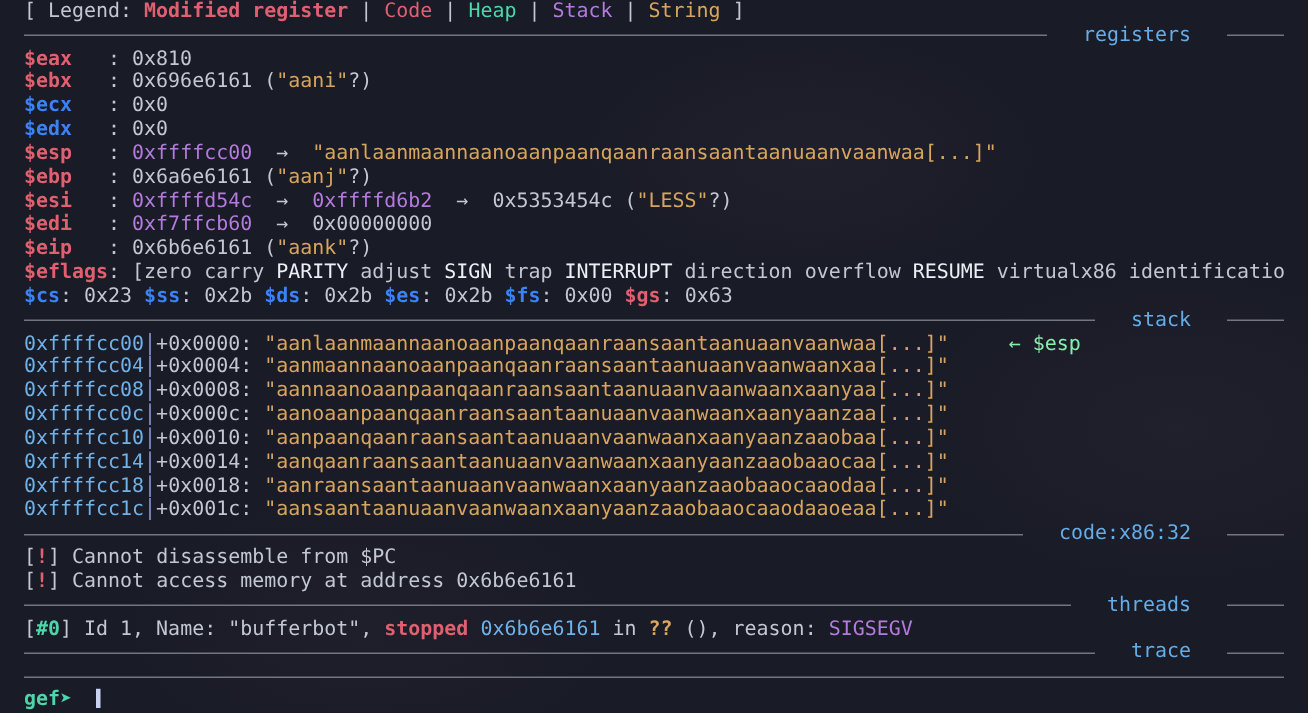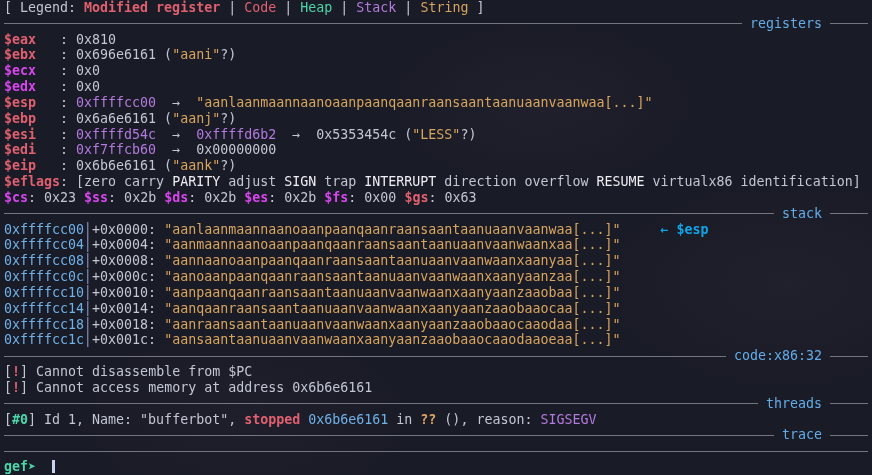--- a/index.html
+++ b/index.html
@@ -5,39 +5,39 @@
   html,body{margin:0;padding:0}
   body{
     width:872px;height:475px;overflow:hidden;position:relative;
     background:
       radial-gradient(220px 120px at 62% 22%, rgba(99,78,101,.10), transparent 70%),
       radial-gradient(260px 150px at 90% 60%, rgba(99,78,101,.10), transparent 70%),
       radial-gradient(240px 130px at 28% 88%, rgba(99,78,101,.08), transparent 70%),
       #191b26;
   }
   #term{
-    position:relative;z-index:1;padding:0 4px;
+    position:relative;z-index:1;padding:0 16px;
     font-family:"DejaVu Sans Mono","Liberation Mono",monospace;
     font-size:13.3px;line-height:15.833px;
     white-space:pre;color:#c2c7d3;border-radius:28px;
   }
   .row{height:15.833px;overflow:hidden}
   .row.sep{display:flex;align-items:center}
   .sep .line{display:block;height:1px;background:#73767f}
   .sep .grow{flex:1}
   .sep .stub{width:38px}
-  .sep .lab{color:#64ade8;margin:0 8px}
+  .sep .lab{color:#64ade8;margin:0 24px}
   .c-fg{color:#c2c7d3}
   .c-red{color:#e0606f}
   .c-red-b{color:#e0606f;font-weight:bold}
   .c-green{color:#4cd6a9}
   .c-green-b{color:#4cd6a9;font-weight:bold}
-  .c-blue-b{color:#d946ef;font-weight:bold}
+  .c-blue-b{color:#3b82f6;font-weight:bold}
   .c-cyan{color:#70b2e8}
-  .c-cyan-b{color:#0ea5e9;font-weight:bold}
+  .c-cyan-b{color:#86efac;font-weight:normal}
   .c-purple{color:#b47ade}
   .c-purple-b{color:#b47ade;font-weight:normal}
   .c-yellow{color:#d8a55f}
   .c-yellow-b{color:#d8a55f;font-weight:bold}
   .c-white-b{color:#edeff5;font-weight:normal}
   .c-bar{color:#8f9ad2}
   .cursor{display:inline-block;width:3px;height:13px;background:#c9d2f2;vertical-align:-2px}
 </style>
 </head>
 <body>

